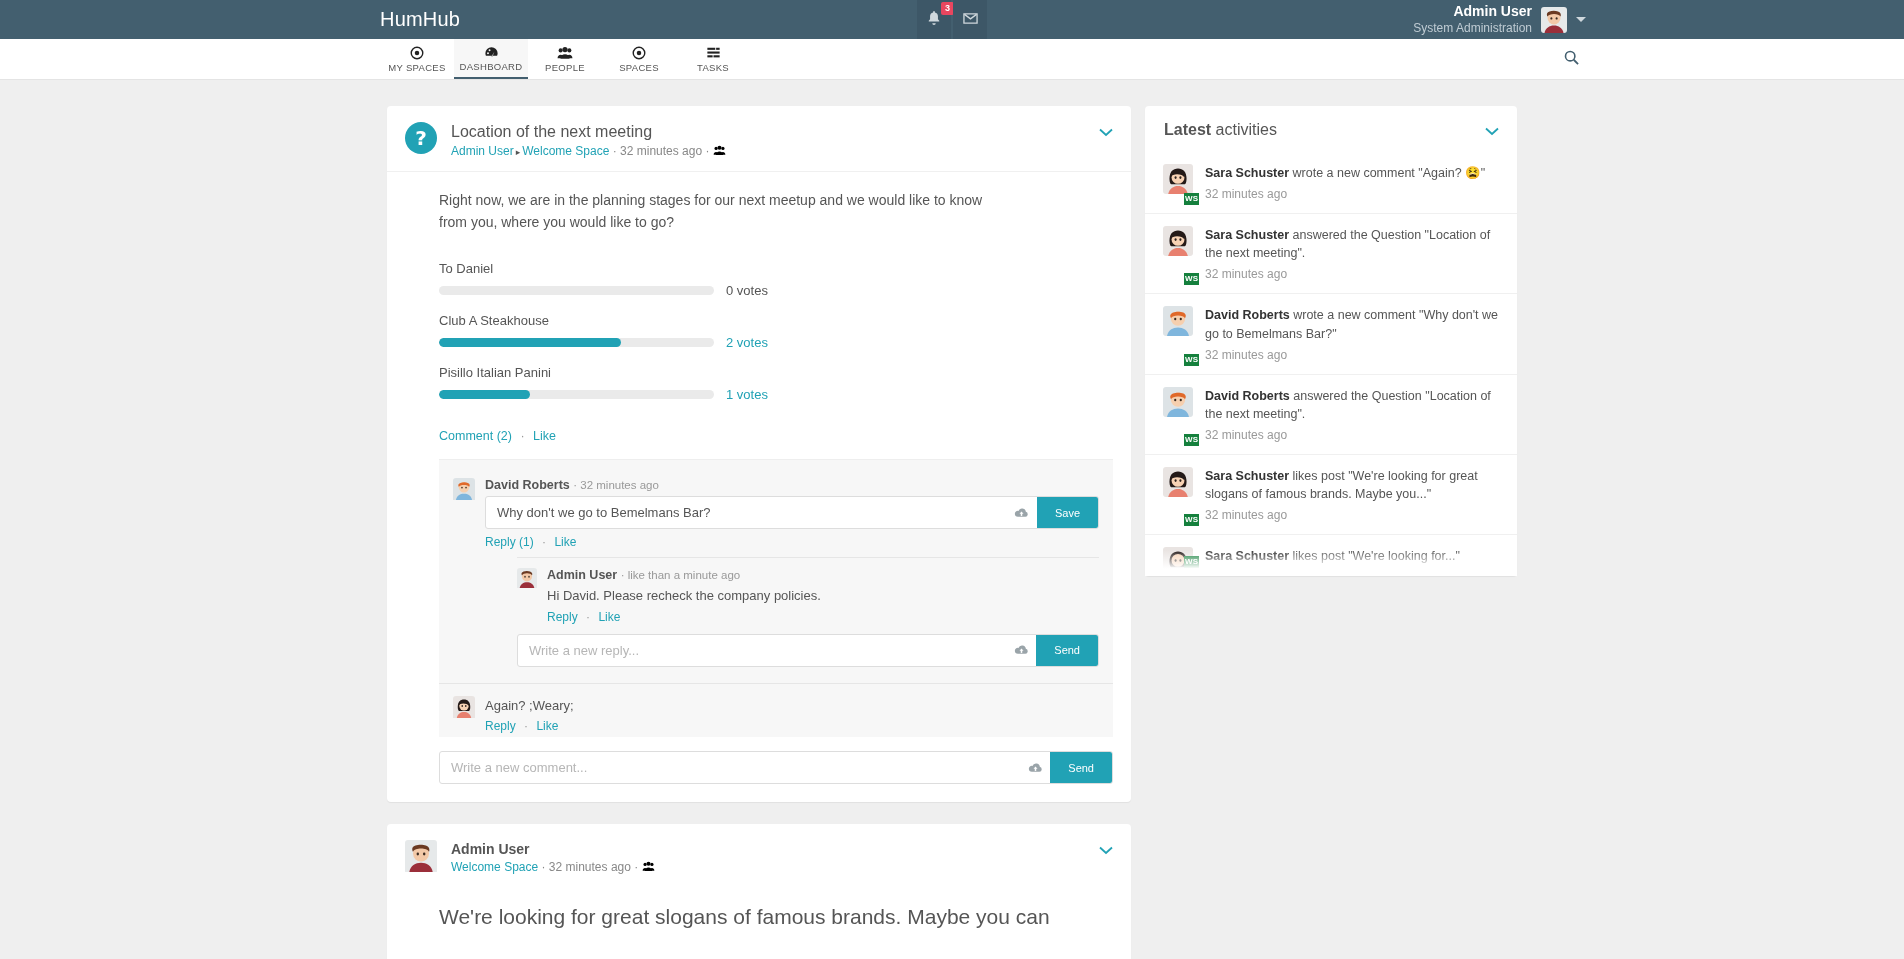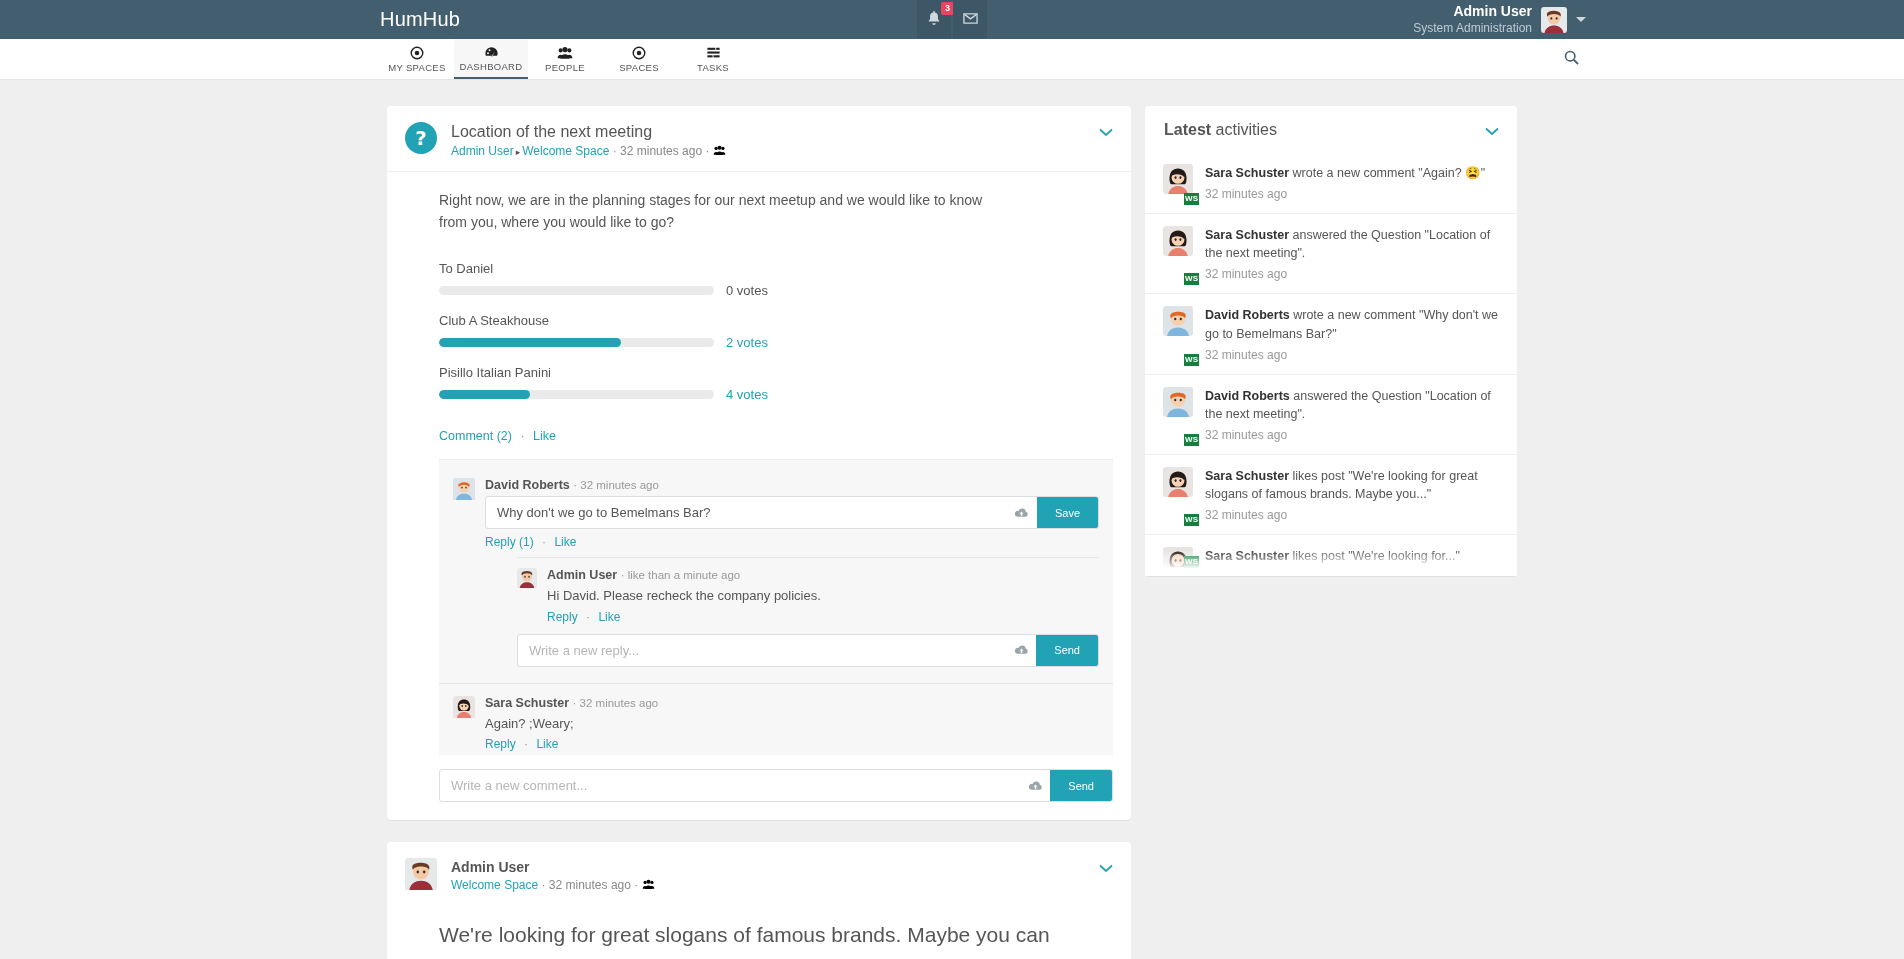--- a/index.html
+++ b/index.html
@@ -417,21 +417,21 @@
             </div>
             <span class="poll-votes">2 votes</span>
           </div>
         </div>
         <div class="poll-row">
           <div class="poll-label">Pisillo Italian Panini</div>
           <div class="poll-line">
             <div class="poll-track">
               <div class="poll-fill" id="pf2" style="width: 33%;"></div>
             </div>
-            <span class="poll-votes">4 votes</span>
+            <span class="poll-votes">1 votes</span>
           </div>
         </div>
       </div>
 
       <div class="post-actions">
         <a>Comment (2)</a>
         <span class="dot-sep">·</span>
         <a>Like</a>
       </div>
 
@@ -521,24 +521,20 @@
               <rect width="26" height="26" fill="#e9e4e2"></rect>
               <path d="M5.6 13c0-6 3-9 7.4-9s7.4 3 7.4 9c0 3-1 4.6-1.6 4.6H7.2C6.6 17.6 5.6 16 5.6 13z" fill="#241a18"></path>
               <circle cx="13" cy="11.6" r="5.6" fill="#f7d2b4"></circle>
               <path d="M6.8 8.4C7.6 3.6 18.2 3.4 19 8.8c.2 1.4-.3 2.4-.6 2.9-1.3-3.6-10.6-3.8-11.4-.4-.4-.6-.4-1.7-.2-2.9z" fill="#241a18"></path>
               <ellipse cx="10.9" cy="11.8" rx=".9" ry="1.1" fill="#2b211c"></ellipse>
               <ellipse cx="15.1" cy="11.8" rx=".9" ry="1.1" fill="#2b211c"></ellipse>
               <path d="M4.5 26c.9-4.7 4.6-7 8.5-7s7.6 2.3 8.5 7z" fill="#e8806f"></path>
             </svg>
           </span>
           <div class="cmt-body">
-            <div class="cmt-head">
-              <span class="cmt-author">Sara Schuster</span>
-              <span class="cmt-time"> · <span>32 minutes ago</span></span>
-            </div>
             <div class="cmt-text">Again? ;Weary;</div>
             <div class="cmt-actions">
               <a>Reply</a>
               <span class="dot-sep">·</span>
               <a>Like</a>
             </div>
           </div>
         </div>
       </div>
 

